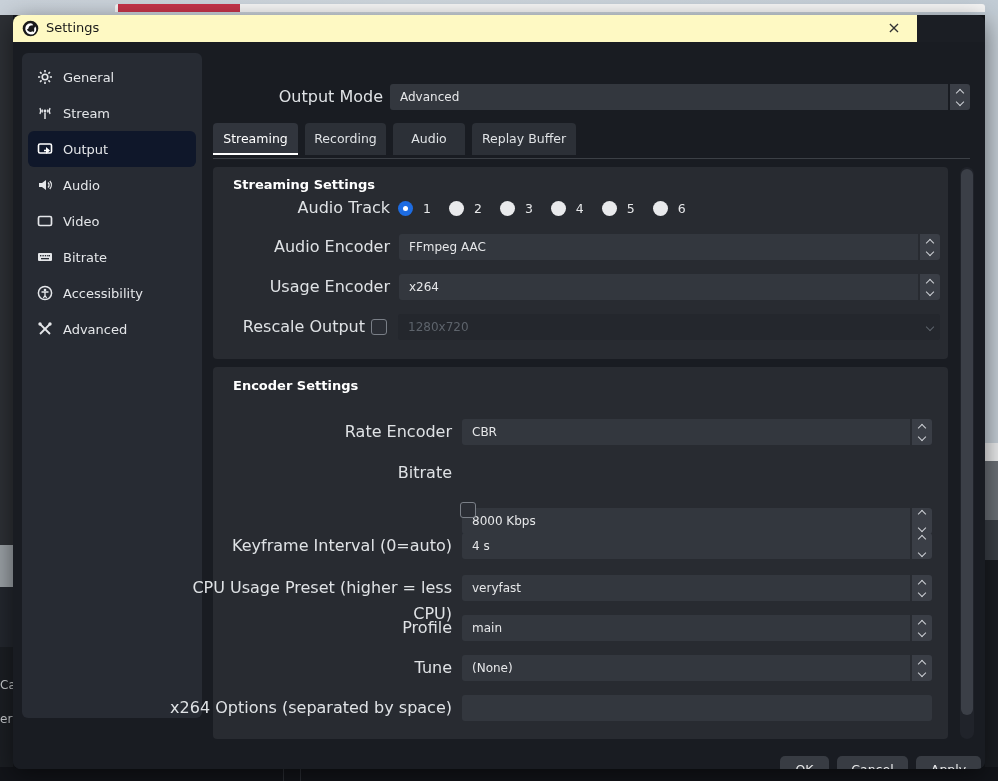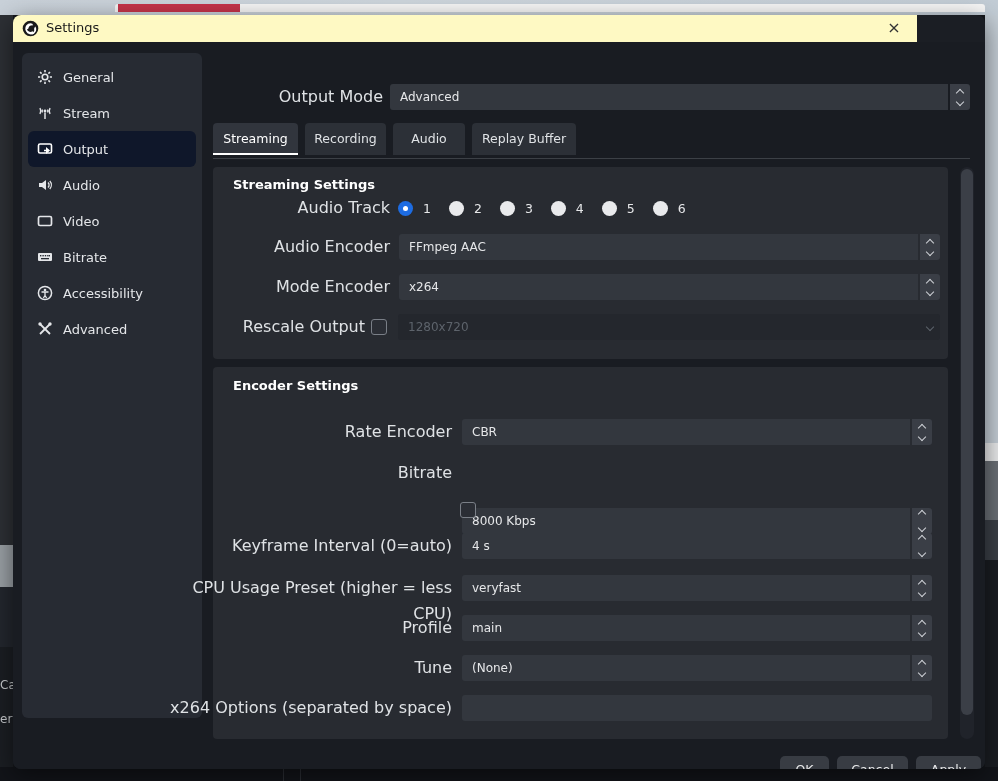--- a/index.html
+++ b/index.html
@@ -232,21 +232,21 @@
     <div class="lbl" style="left:177px; top:192px; width:200px;">Audio Encoder</div>
     <div class="combo" style="left:386px; top:192px; width:541px;">
       <div class="combo-field">FFmpeg AAC</div>
       <div class="combo-gap"></div>
       <div class="combo-spin">
           <i class="chev up"></i>
           <i class="chev down"></i>
         </div>
     </div>
 
-    <div class="lbl" style="left:177px; top:232px; width:200px;">Mode Encoder</div>
+    <div class="lbl" style="left:177px; top:232px; width:200px;">Usage Encoder</div>
     <div class="combo" style="left:386px; top:232px; width:541px;">
       <div class="combo-field">x264</div>
       <div class="combo-gap"></div>
       <div class="combo-spin">
           <i class="chev up"></i>
           <i class="chev down"></i>
         </div>
     </div>
 
     <div class="lbl" style="left:152px; top:272px; width:200px;">Rescale Output</div>

